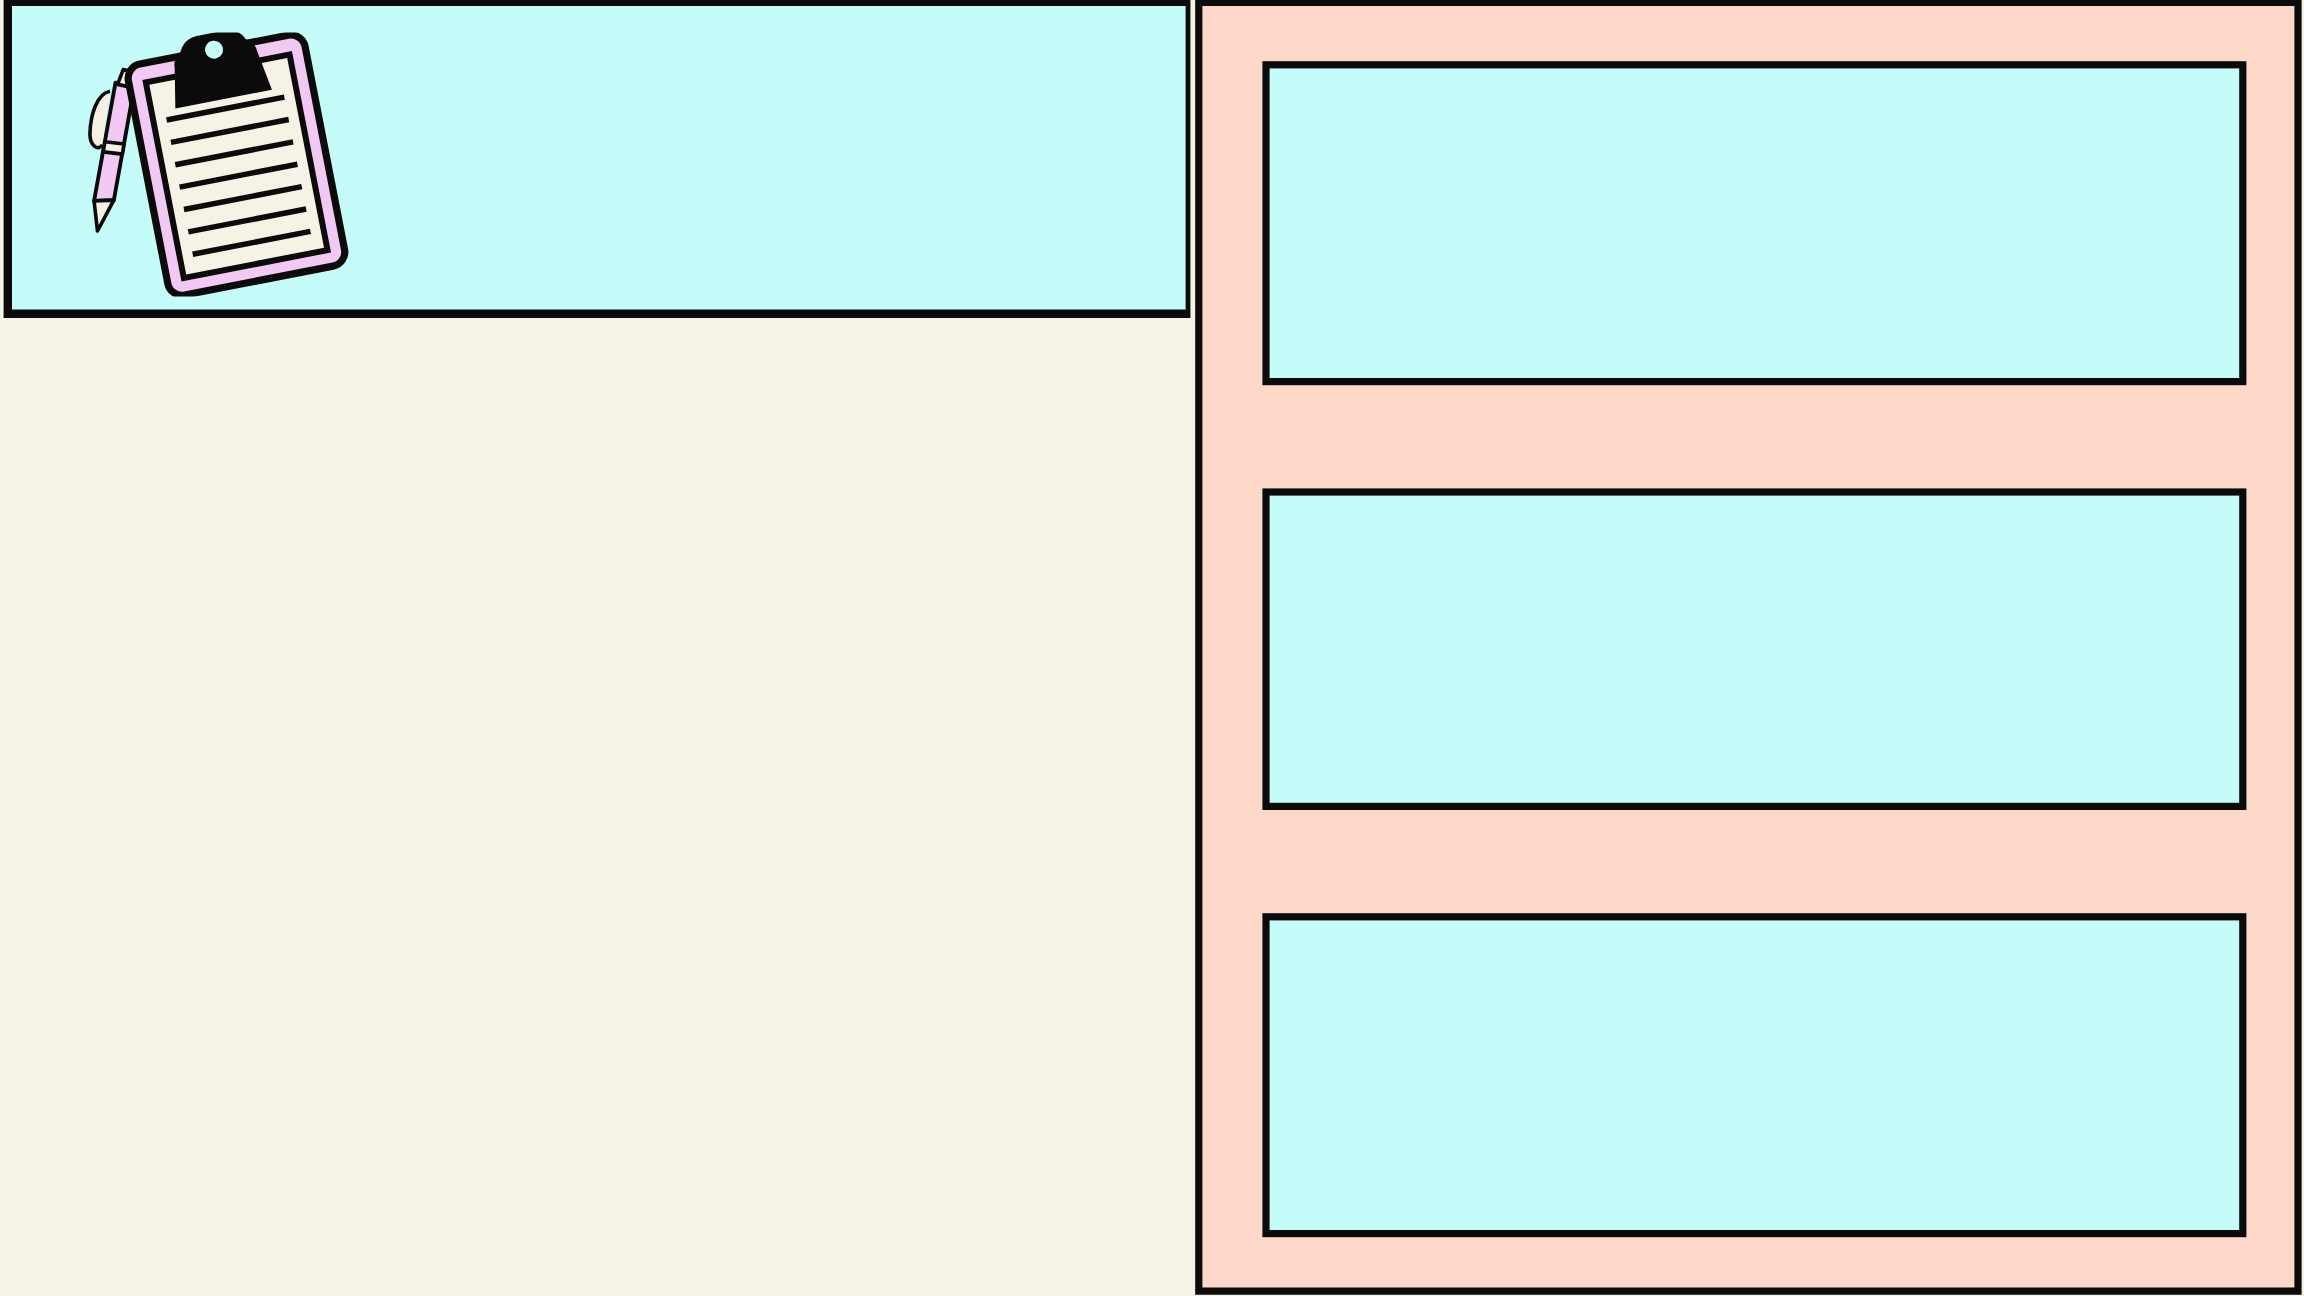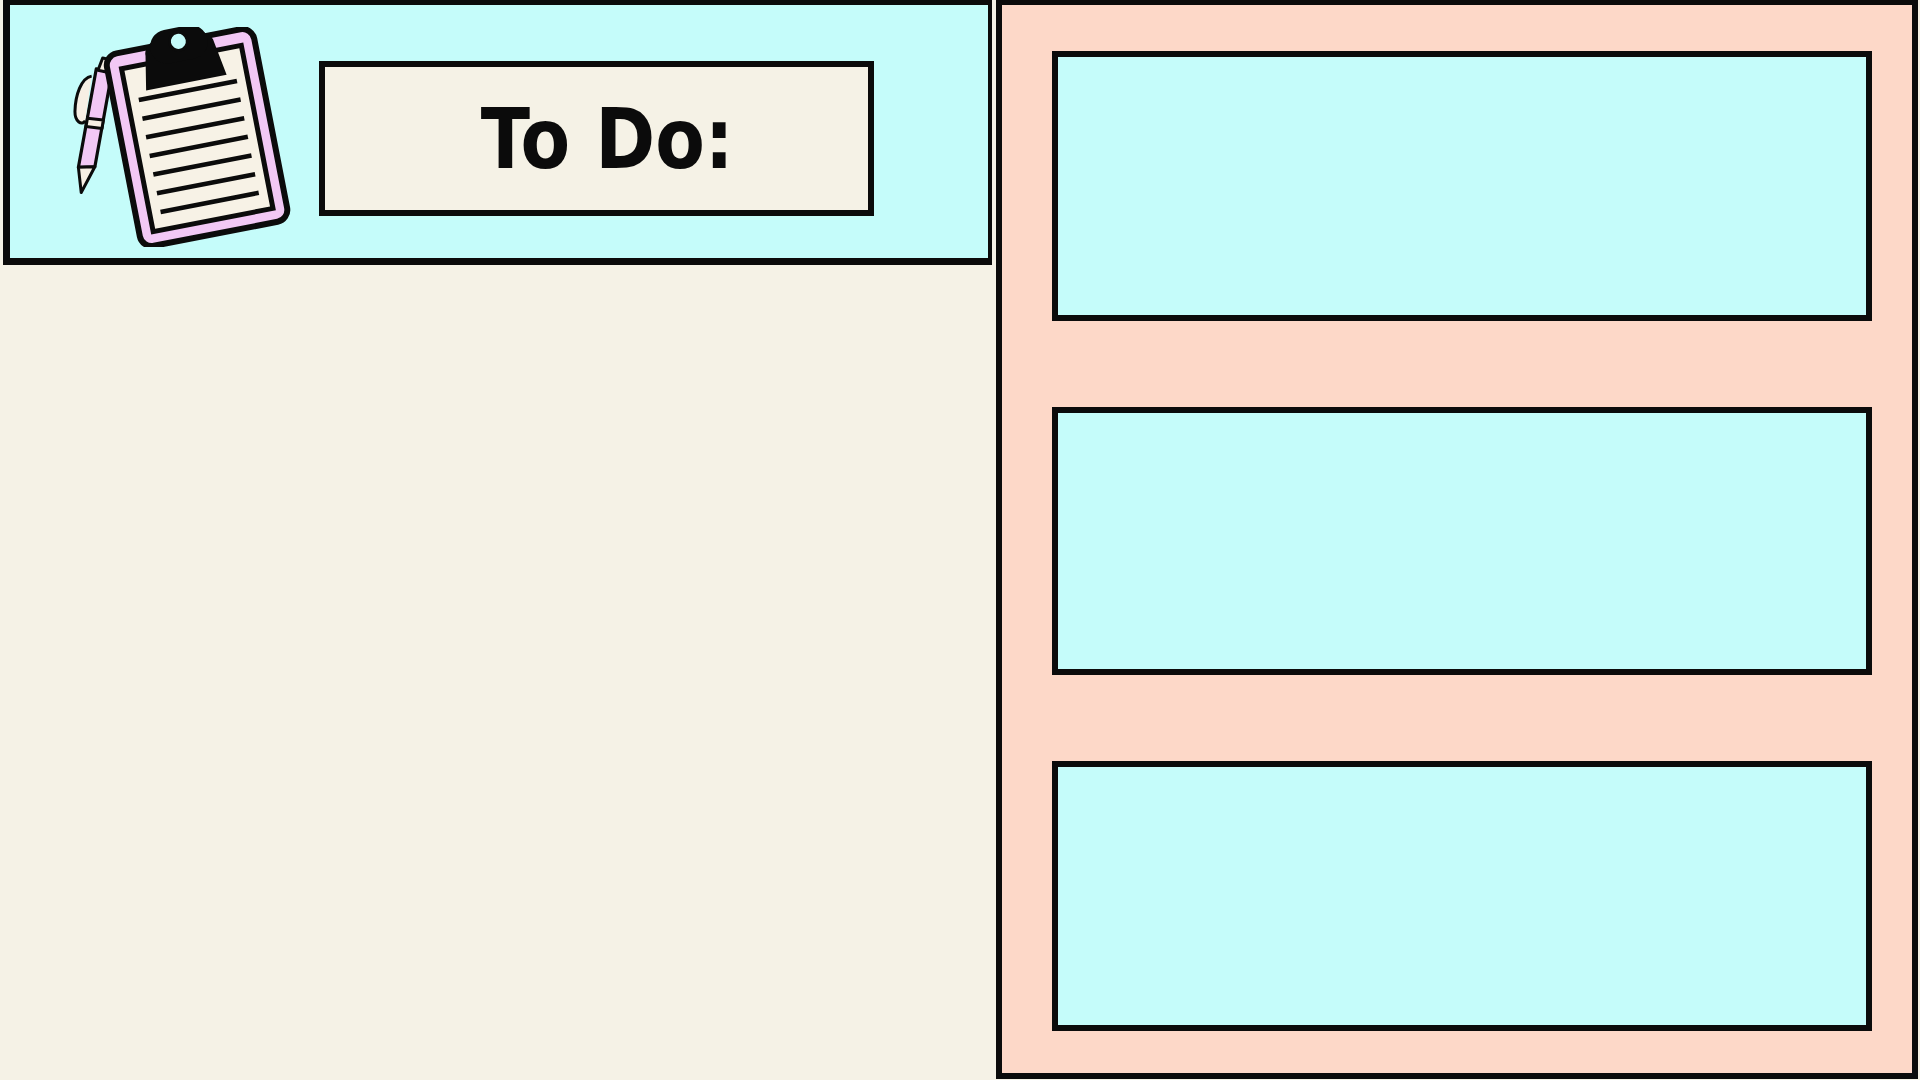--- a/index.html
+++ b/index.html
@@ -155,23 +155,20 @@
 
             <g>
               <path d="M112 20 C112 8 130 2 147 2 C164 2 182 8 182 20 L188 54 L106 54 Z" fill="#0B0B0B"></path>
               <rect x="118" y="-2" width="58" height="34" rx="17" ry="17" fill="#0B0B0B"></rect>
               <circle cx="147" cy="12" r="9" fill="#C5FCFA" stroke="#0B0B0B" stroke-width="3"></circle>
             </g>
           </g>
         </svg>
       </div>
 
-      <div id="title-box">
-        <span id="title-text">To Do:</span>
-      </div>
 
     </div>
 
     <div id="notes-area"></div>
 
   </div>
 
   <div id="right-panel">
 
     <div class="task-slot" id="task-slot-1"></div>

